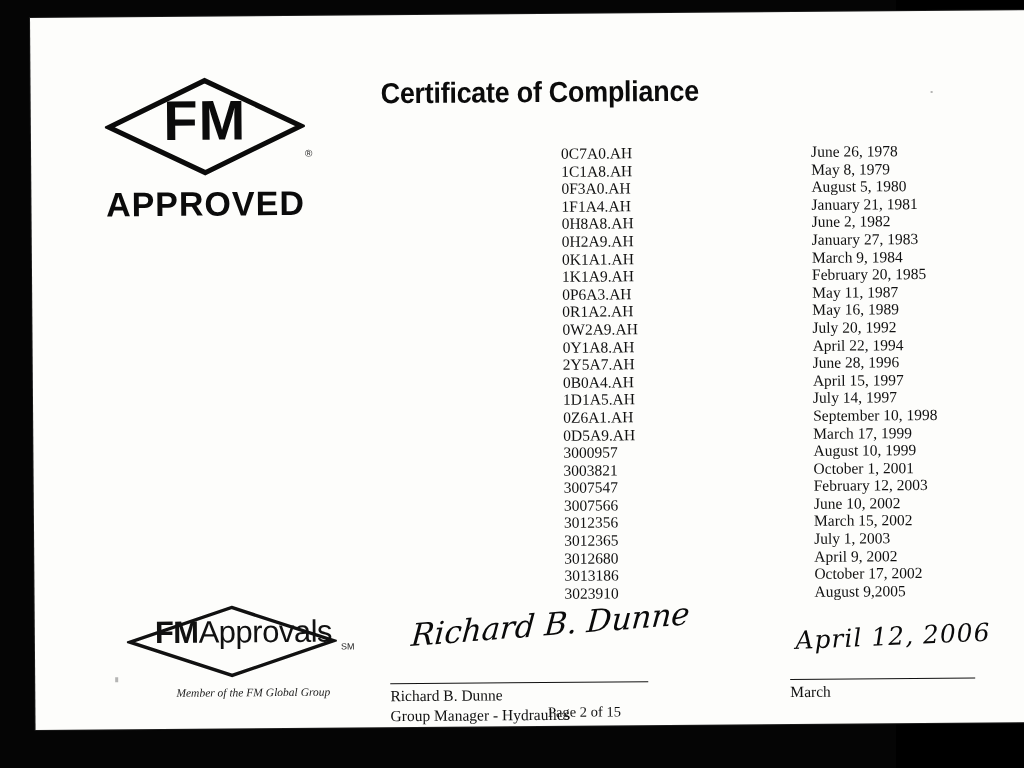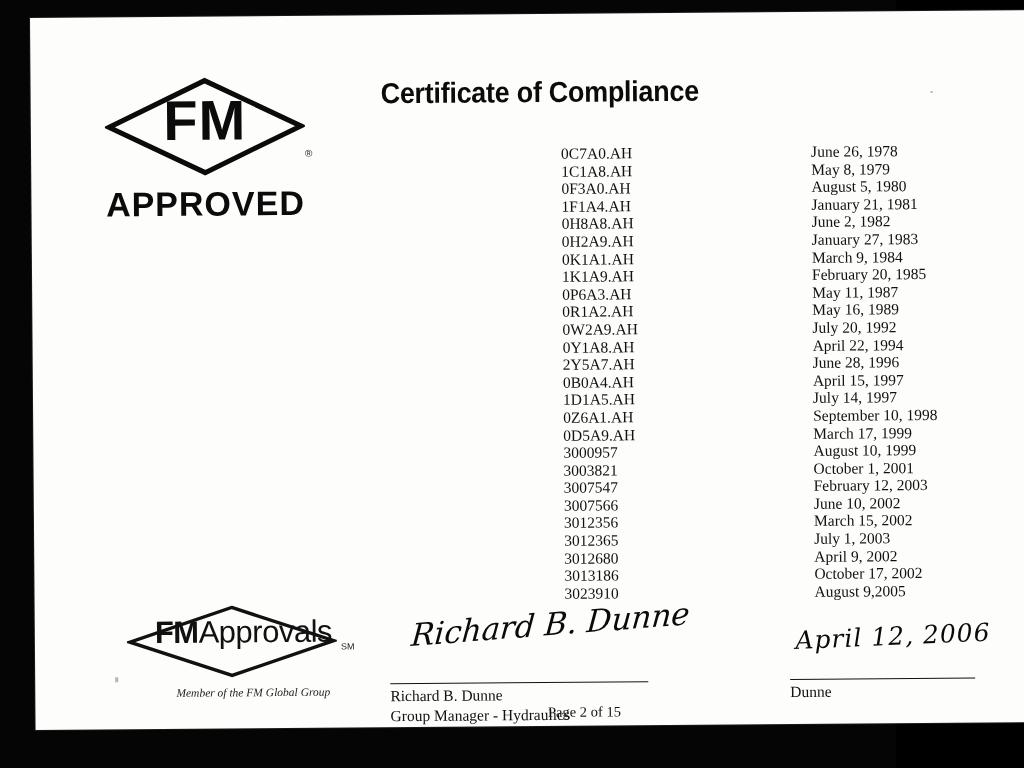--- a/index.html
+++ b/index.html
@@ -407,21 +407,21 @@
       <div id="signature-block">
         <div id="signature-script">Richard B. Dunne</div>
         <div id="sig-rule"></div>
         <div id="sig-name">Richard B. Dunne</div>
         <div id="sig-role">Group Manager - Hydraulics</div>
       </div>
 
       <div id="date-block">
         <div id="date-script">April 12, 2006</div>
         <div id="date-rule"></div>
-        <div id="date-label">Dunne</div>
+        <div id="date-label">March</div>
       </div>
 
       <div id="page-footer">Page 2 of 15</div>
 
       <div class="speck" style="left:80px;top:660px;width:3px;height:5px;"></div>
       <div class="speck" style="left:900px;top:80px;width:2px;height:2px;"></div>
     </div>
   </div>
 </div>
 

